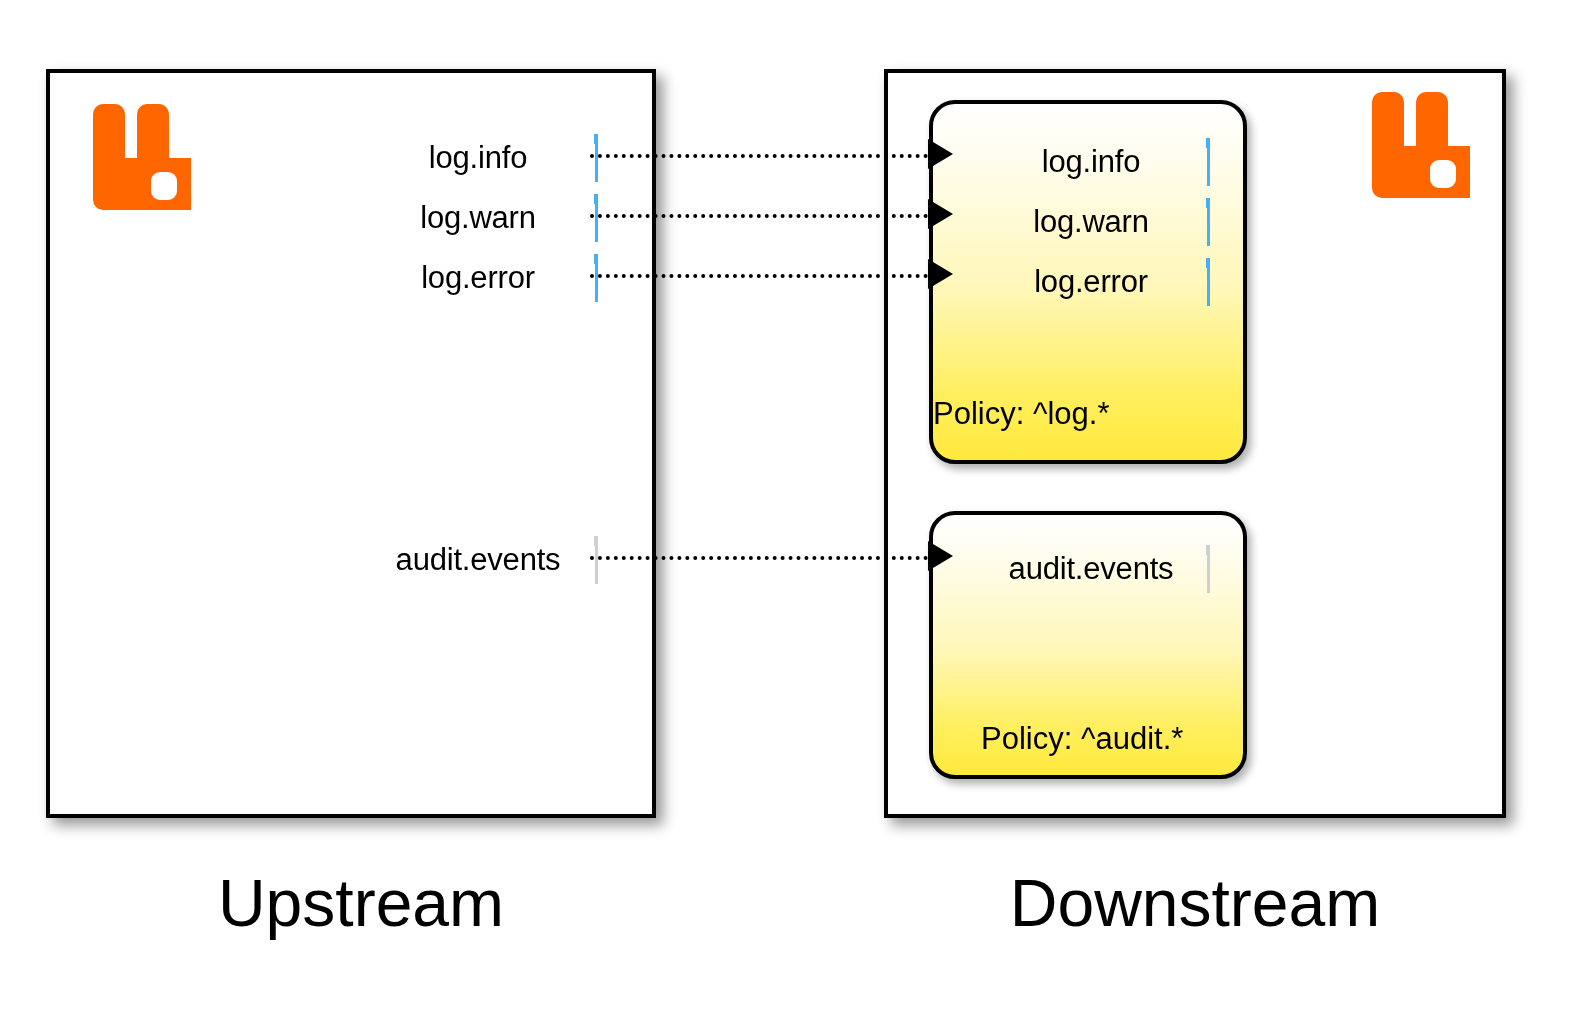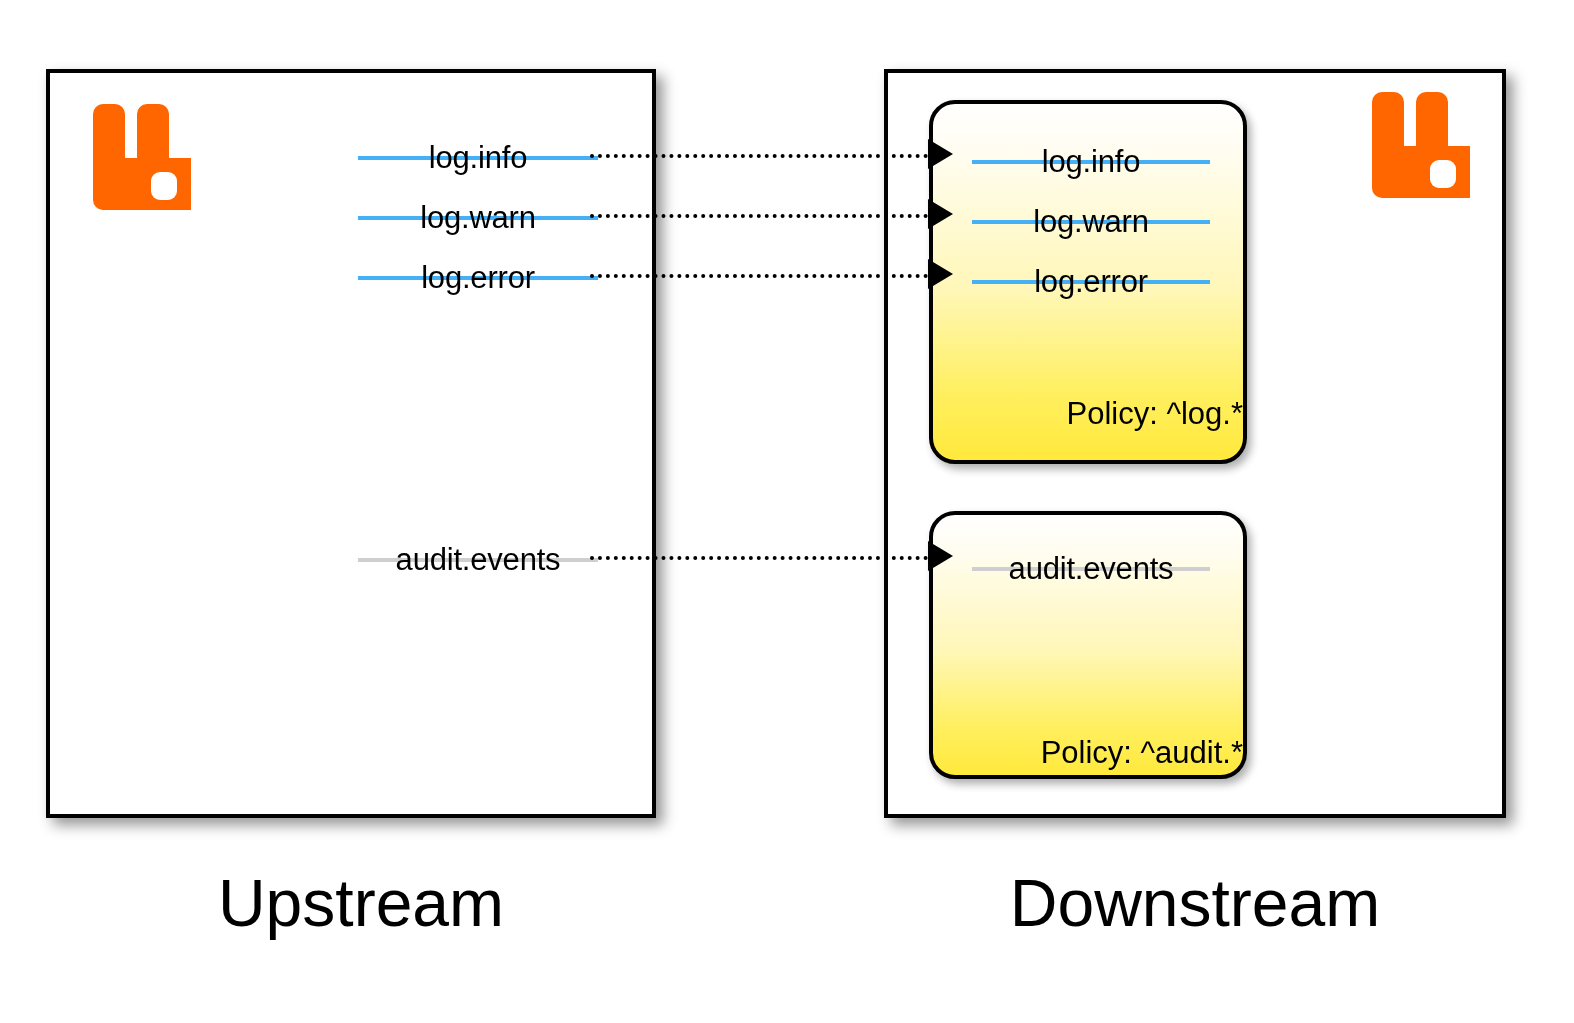--- a/index.html
+++ b/index.html
@@ -34,21 +34,22 @@
     height: 106px;
   }
   #upstream-logo   { left: 31px;  top: 31px; }
   #downstream-logo { left: 472px; top: 19px; }
 
   
   .queue {
     position: absolute;
     display: flex;
     box-sizing: border-box;
-    align-items: center;
+    align-items: flex-end;
+    flex-direction: column;
   }
   .queue .cell {
     flex: 1 1 0;
     box-sizing: border-box;
   }
   .queue .label {
     position: absolute;
     left: 0; right: 0; top: 0; bottom: 0;
     display: flex;
     align-items: center;
@@ -78,21 +79,21 @@
     position: absolute;
     box-sizing: border-box;
     border: 4px solid #000000;
     border-radius: 26px;
     background: linear-gradient(to bottom, #ffffff 0%, #fffdf0 14%, #fff7b8 52%, #ffef5e 82%, #ffe93c 100%);
     box-shadow: 4px 5px 8px rgba(0,0,0,0.32);
   }
   .policy-label {
     position: absolute;
     left: 0; right: 0;
-    text-align: right;
+    text-align: left;
     font-size: 31px;
     color: #000000;
     white-space: nowrap;
   }
 
   
   .dotline {
     position: absolute;
     height: 0;
     border-top: 4px dotted #000000;
@@ -207,21 +208,21 @@
 
   <div class="policy-box" style="left:41px; top:438px; width:318px; height:268px;">
     <div class="queue grey" style="left:39px; top:30px; width:238px; height:48px;">
       <div class="cell"></div>
       <div class="cell"></div>
       <div class="cell"></div>
       <div class="cell"></div>
       <div class="cell"></div>
       <span class="label">audit.events</span>
     </div>
-    <div class="policy-label" style="top:220px;">Policy: ^audit.*</div>
+    <div class="policy-label" style="top:206px;margin-left:48px;">Policy: ^audit.*</div>
   </div>
 </div>
 
 <div class="dotline" style="left:590px; top:154px; width:338px;"></div>
 <div class="arrowhead" style="left:928px; top:139px;"></div>
 
 <div class="dotline" style="left:590px; top:214px; width:338px;"></div>
 <div class="arrowhead" style="left:928px; top:199px;"></div>
 
 <div class="dotline" style="left:590px; top:274px; width:338px;"></div>

